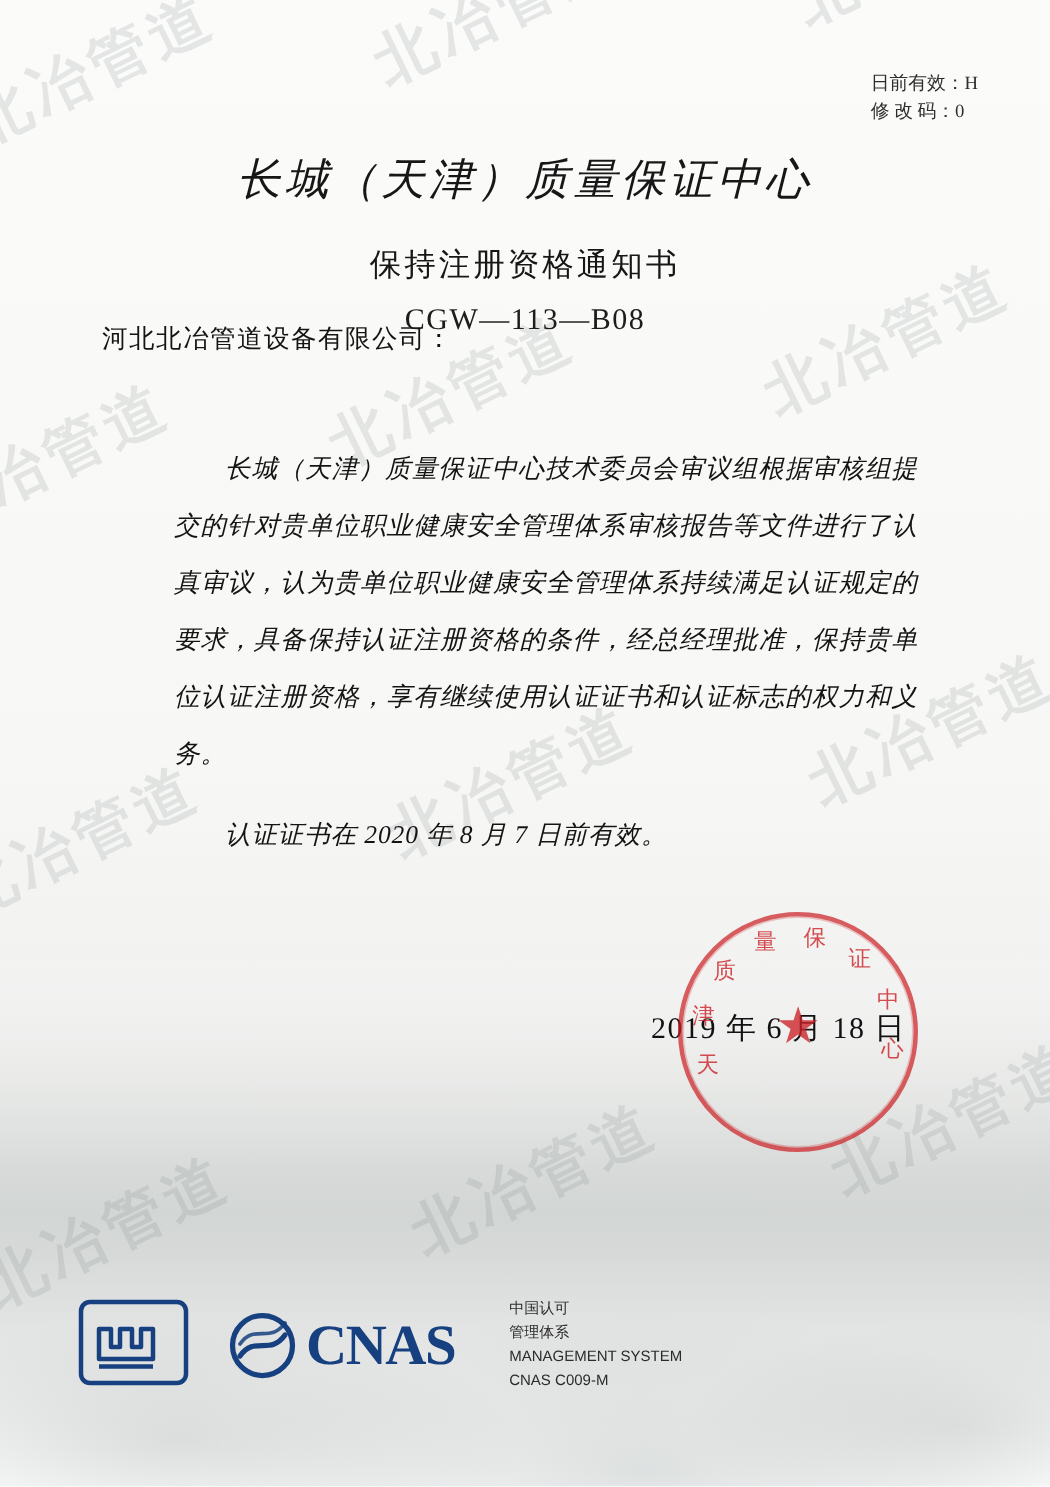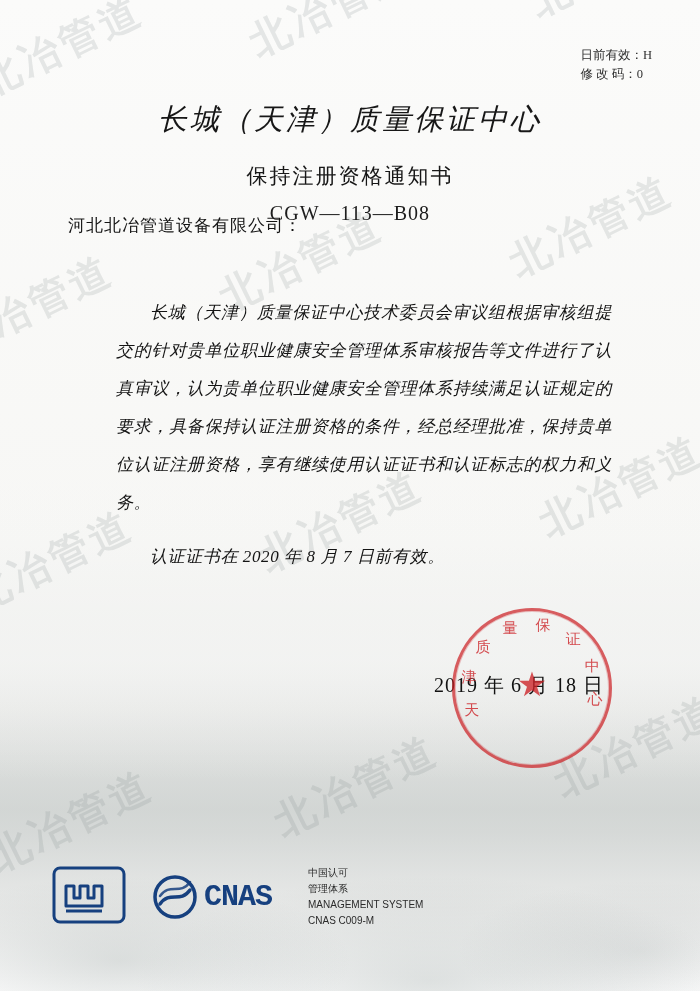--- a/index.html
+++ b/index.html
@@ -202,23 +202,23 @@
   .cmark {
     width: 74px;
     height: 58px;
   }
   .cnas-logo {
     display: flex;
     align-items: center;
     gap: 6px;
   }
   .cnas-text {
-    font-family: Liberation Mono, monospace;
+    font-family: Liberation Serif, serif;
     font-weight: 700;
-    font-size: 30px;
+    font-size: 38px;
     letter-spacing: -1px;
     color: #16407f;
   }
   .cnas-caption {
     font-family: "Liberation Sans", sans-serif;
     font-size: 11.5px;
     line-height: 16px;
     color: #2b2b2b;
   }
   .cnas-caption .cn {

